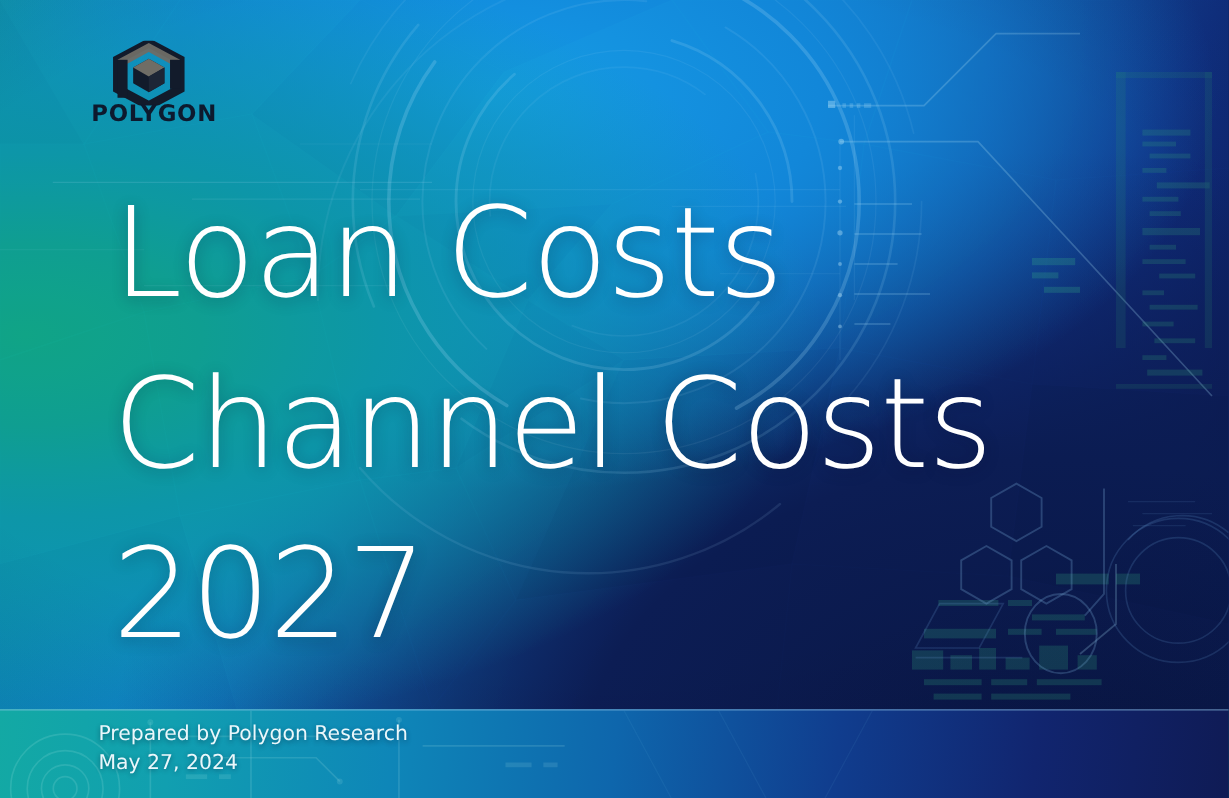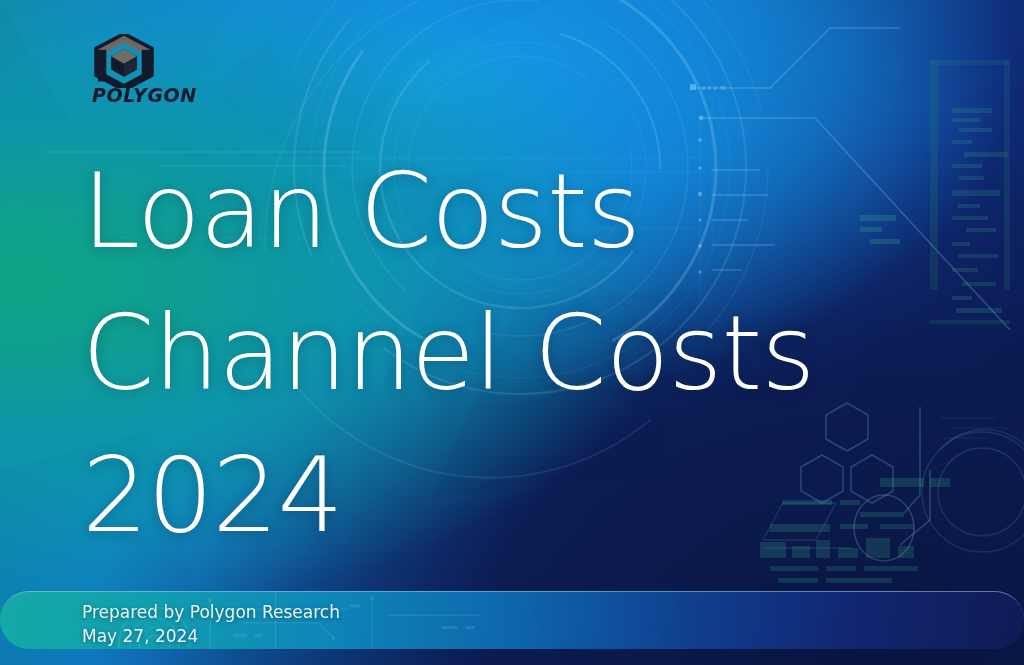--- a/index.html
+++ b/index.html
@@ -57,29 +57,28 @@
   }
 
   
   #logo{
     position:absolute; left:76px; top:34px;
     width:100px; height:78px;
   }
   #logo .mark{ position:absolute; left:14px; top:0; width:68px; height:54px; }
   #logo .mark svg{ width:100%; height:100%; display:block; }
   #logo .wordmark{
-    position:absolute; left:16px; top:52px; width:100px;
+    position:absolute; left:0; top:52px; width:100px;
     text-align:left;
     font-family:"DejaVu Sans", sans-serif;
     font-weight:bold;
     font-size:19px;
     letter-spacing:.6px;
     color:#0d1a2e;
     line-height:1;
-    font-style:italic;
   }
   #logo .tagline{
     position:absolute; left:0; top:44px; width:100px;
     text-align:center;
     font-family:"DejaVu Sans", sans-serif;
     font-size:4px;
     letter-spacing:1.2px;
     color:rgba(20,40,70,.45);
     line-height:1;
     white-space:nowrap;
@@ -91,29 +90,28 @@
     position:absolute; left:82px; top:140px;
     width:880px;
     color:#ffffff;
     font-family:"DejaVu Sans", sans-serif;
     font-weight:300;
     font-size:104px;
     line-height:142px;
     letter-spacing:-1px;
     text-shadow:0 2px 12px rgba(2,16,50,.30);
   }
-  #title .line{ display:block; white-space:nowrap; }
+  #title .line{ display:block; white-space:nowrap;margin-left:12px; }
 
   
   #banner{
-    position:absolute; left:0; right:0; top:591px; height:58px;
+    position:absolute; left:0; right:0; top:591px; height:74px;
     overflow:hidden;
     background:linear-gradient(96deg,#13a9a4 0%, #119fb0 14%, #0e86b8 32%, #0e66ac 50%, #103d8e 68%, #11256f 84%, #0f1b55 100%);
     border-top:1px solid rgba(150,205,235,.55);
-    border-radius:31px;
   }
   #banner .banner-art{ position:absolute; inset:0; opacity:.5; }
   #banner .banner-art svg{ width:100%; height:100%; display:block; }
   #banner .banner-text{
     position:absolute; left:82px; top:8px;
     color:#eaf7fb;
     font-family:"DejaVu Sans", sans-serif;
     font-size:17px;
     line-height:24px;
     text-shadow:0 1px 4px rgba(2,20,45,.45);
@@ -333,21 +331,21 @@
         <rect x="53" y="17" width="9" height="26" fill="#121b2b"></rect>
       </svg>
     </div>
     <div class="tagline"></div>
     <div class="wordmark">POLYGON</div>
   </div>
 
   <div id="title">
     <span class="line">Loan Costs</span>
     <span class="line">Channel Costs</span>
-    <span class="line">2024</span>
+    <span class="line">2027</span>
   </div>
 
   <div id="banner">
     <div class="banner-art">
       <svg viewBox="0 0 1024 74">
         <g fill="none" stroke="#bdf0ea" stroke-opacity="0.30" stroke-width="1.4">
           <circle cx="48" cy="66" r="46"></circle>
           <circle cx="48" cy="66" r="32"></circle>
           <circle cx="48" cy="66" r="20"></circle>
           <circle cx="48" cy="66" r="10"></circle>

